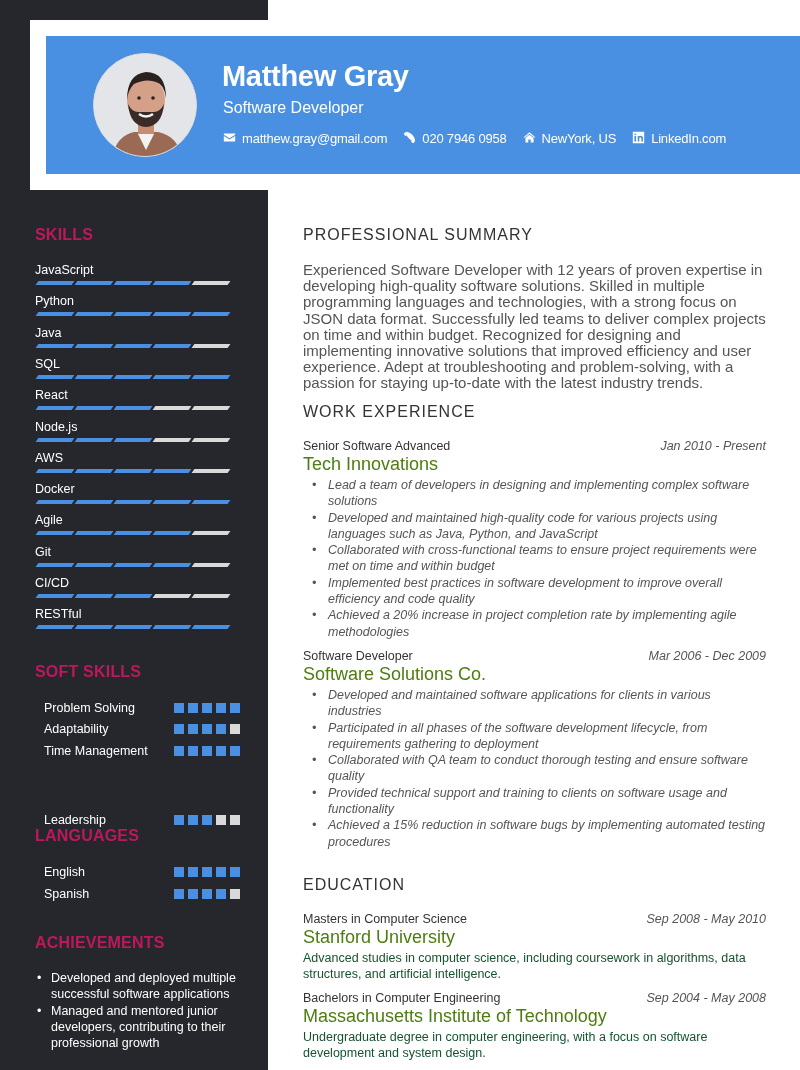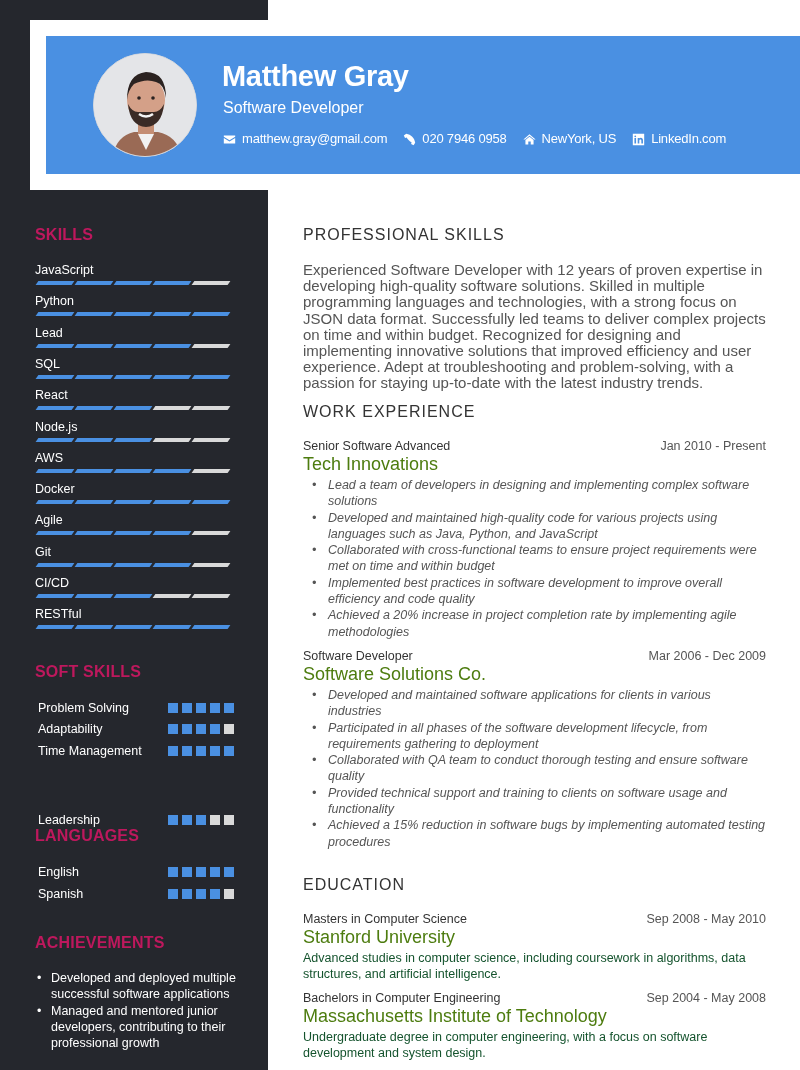--- a/index.html
+++ b/index.html
@@ -8,47 +8,47 @@
 
   .sidebar { position: absolute; left: 0; top: 0; width: 268px; height: 1070px; background: #25272d; }
   .header-wrap { position: absolute; left: 30px; top: 20px; width: 770px; height: 170px; background: #fff; }
   .header { position: absolute; left: 46px; top: 36px; width: 754px; height: 138px; background: #4a90e2; }
 
   .avatar { position: absolute; left: 93px; top: 53px; width: 104px; height: 104px; border-radius: 50%; overflow: hidden; background: #e6e6e8; border: 1px solid #d5d8dd; }
 
   .name { position: absolute; left: 222px; top: 60px; font-size: 29px; font-weight: bold; color: #fff; letter-spacing: -0.3px; }
   .role { position: absolute; left: 223px; top: 99px; font-size: 16px; color: #fff; }
   .contacts { position: absolute; left: 223px; top: 131px; display: flex; gap: 16px; font-size: 13px; color: #fff; white-space: nowrap; letter-spacing: -0.2px; }
-  .contact { display: flex; align-items: flex-end; gap: 6px; }
+  .contact { display: flex; align-items: flex-start; gap: 6px; }
   .contact svg { width: 13px; height: 13px; fill: #fff; }
 
   .side-section-title { position: absolute; left: 35px; font-size: 16px; font-weight: bold; color: #be185d; letter-spacing: 0.2px; }
   .skill { position: absolute; left: 35px; width: 200px; }
   .skill-label { font-size: 12.5px; color: #fff; height: 15px; line-height: 15px; }
   .bars { display: flex; gap: 3px; margin-top: 3px; margin-left: 2px; }
   .bar { width: 36px; height: 4px; transform: skewX(-35deg); background: #d9d9d9; }
   .bar.on { background: #4a90e2; }
 
-  .sq-row { position: absolute; left: 38px; width: 200px; height: 14px; display: flex; justify-content: space-between; align-items: flex-end; }
+  .sq-row { position: absolute; left: 44px; width: 200px; height: 14px; display: flex; justify-content: space-between; align-items: flex-end; }
   .sq-label { font-size: 12.5px; color: #fff; }
   .squares { display: flex; gap: 4px; position: absolute; left: 130px; top: 2px; }
   .sq { width: 10px; height: 10px; background: #d9d9d9; }
   .sq.on { background: #4a90e2; }
 
   .ach-list { position: absolute; left: 35px; top: 970px; width: 210px; list-style: none; }
   .ach-list li { position: relative; padding-left: 16px; font-size: 12.5px; color: #fff; line-height: 16.3px; }
   .ach-list li::before { content: "•"; position: absolute; left: 2px; top: 0; }
 
   .main-title { position: absolute; left: 303px; font-size: 16px; color: #333; letter-spacing: 1px; font-weight: 500; }
   .summary { position: absolute; left: 303px; top: 262px; width: 466px; font-size: 15px; line-height: 16.2px; color: #555; }
 
   .job { position: absolute; left: 303px; width: 463px; }
   .job-head { display: flex; justify-content: space-between; height: 17px; }
   .job-title { font-size: 12.5px; color: #333; font-weight: 500; }
-  .job-date { font-size: 12.5px; color: #555; }
+  .job-date { font-size: 12.5px; font-style: italic; color: #555; }
   .job-org { font-size: 18px; color: #4d7c0f; line-height: 16px; }
   .job-list { list-style: none; margin-top: 5px; font-style: italic; }
   .job-list li { position: relative; padding-left: 25px; font-size: 12.5px; color: #555; line-height: 16.3px; }
   .job-list li::before { content: "•"; position: absolute; left: 9px; top: 0; }
   .edu-desc { font-size: 12.5px; color: #14532d; line-height: 16.3px; margin-top: 5px; }
 </style>
 </head>
 <body>
 
 <div class="sidebar"></div>
@@ -116,21 +116,21 @@
       <div class="skill-label">Python</div>
       <div class="bars">
         <div class="bar on"></div>
         <div class="bar on"></div>
         <div class="bar on"></div>
         <div class="bar on"></div>
         <div class="bar on"></div>
       </div>
     </div>
     <div class="skill" style="top: 325.6px;">
-      <div class="skill-label">Lead</div>
+      <div class="skill-label">Java</div>
       <div class="bars">
         <div class="bar on"></div>
         <div class="bar on"></div>
         <div class="bar on"></div>
         <div class="bar on"></div>
         <div class="bar"></div>
       </div>
     </div>
     <div class="skill" style="top: 356.9px;">
       <div class="skill-label">SQL</div>
@@ -291,21 +291,21 @@
       </div>
     </div>
   </div>
 
 <div class="side-section-title" style="top:934px">ACHIEVEMENTS</div>
 <ul class="ach-list">
   <li>Developed and deployed multiple successful software applications</li>
   <li>Managed and mentored junior developers, contributing to their professional growth</li>
 </ul>
 
-<div class="main-title" style="top:226px">PROFESSIONAL SKILLS</div>
+<div class="main-title" style="top:226px">PROFESSIONAL SUMMARY</div>
 <div class="summary">Experienced Software Developer with 12 years of proven expertise in developing high-quality software solutions. Skilled in multiple programming languages and technologies, with a strong focus on JSON data format. Successfully led teams to deliver complex projects on time and within budget. Recognized for designing and implementing innovative solutions that improved efficiency and user experience. Adept at troubleshooting and problem-solving, with a passion for staying up-to-date with the latest industry trends.</div>
 
 <div class="main-title" style="top:403px">WORK EXPERIENCE</div>
 
 <div class="job" style="top:439px">
   <div class="job-head">
     <span class="job-title">Senior Software Advanced</span>
     <span class="job-date">Jan 2010 - Present</span>
   </div>
   <div class="job-org">Tech Innovations</div>

